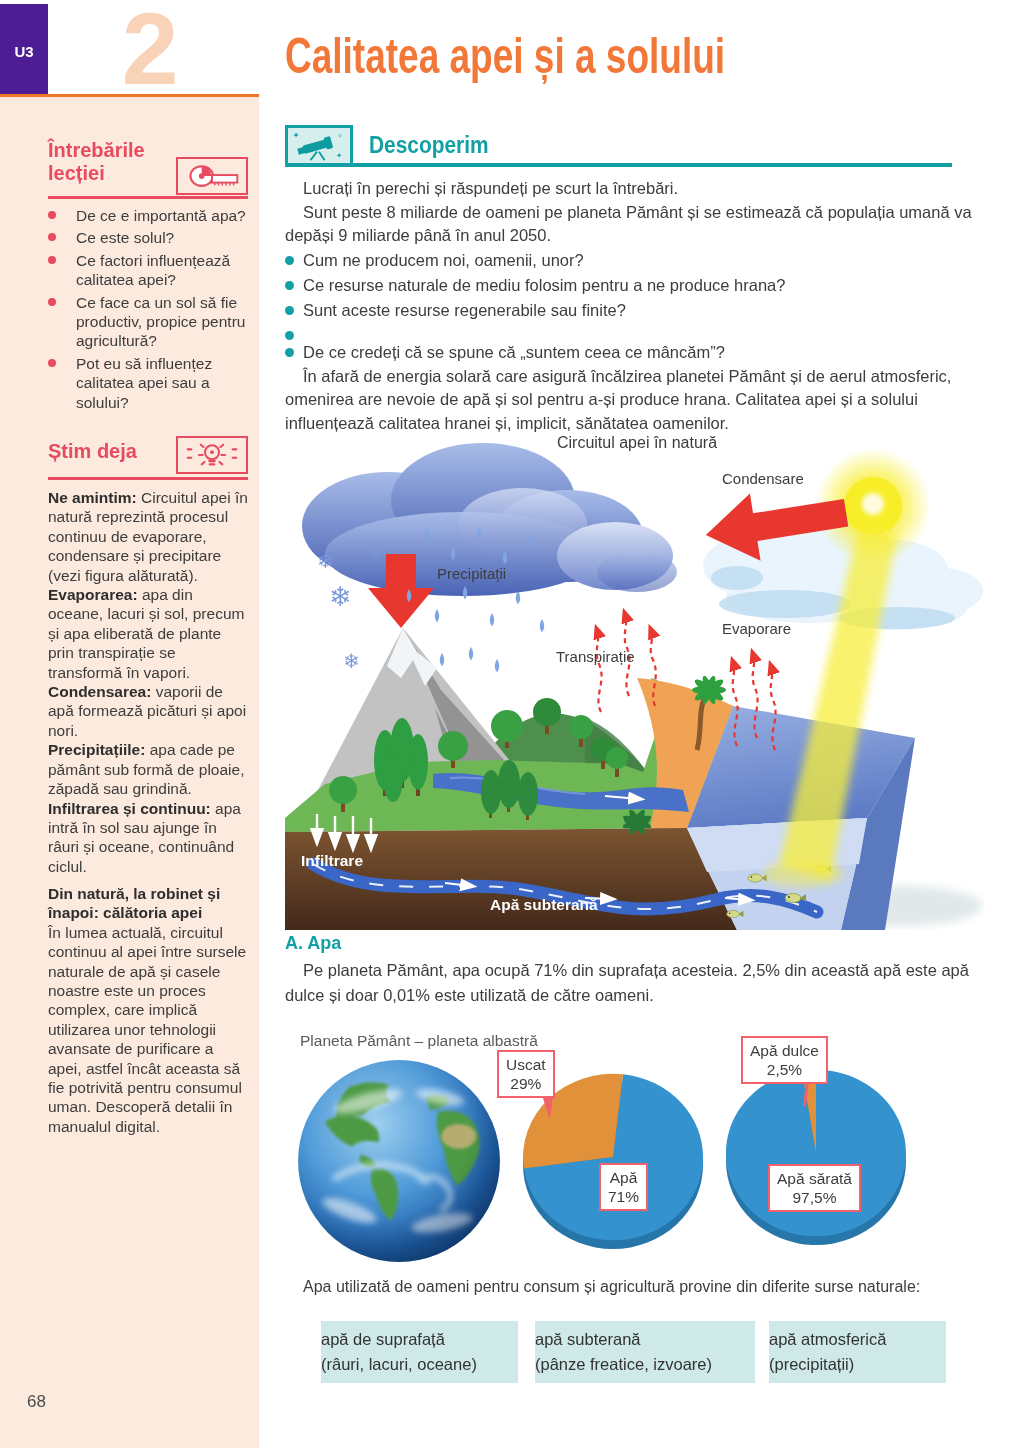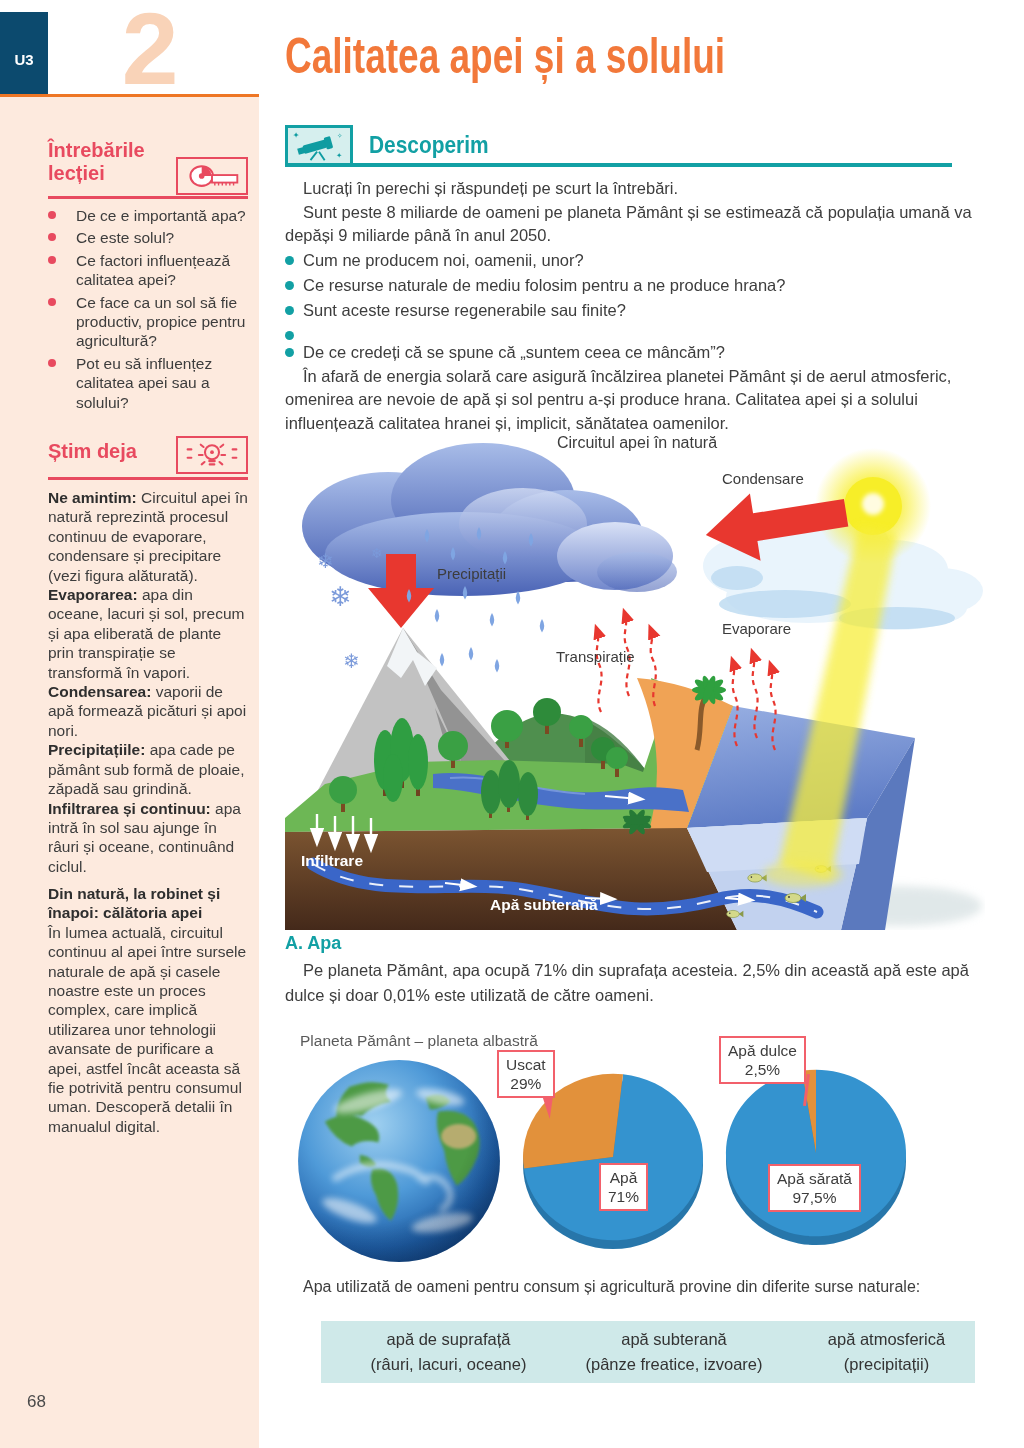--- a/index.html
+++ b/index.html
@@ -1,21 +1,21 @@
 <!DOCTYPE html>
 <html><head>
 <meta charset="utf-8">
 <style>
   html,body{margin:0;padding:0;background:#fff;}
   #page{position:relative;width:1024px;height:1448px;background:#fff;overflow:hidden;
         font-family:"Liberation Sans",sans-serif;color:#3d3d3d;}
   .abs{position:absolute;}
 
   
-  .unit-tab{left:0;top:12px;width:48px;height:94px;background:#0c4a6e;color:#fff;
+  .unit-tab{left:0;top:4px;width:48px;height:94px;background:#4c1d95;color:#fff;
             font-weight:bold;font-size:15px;display:flex;align-items:center;justify-content:center;}
   .lesson-num{left:95px;top:0;width:110px;text-align:center;font-size:102px;line-height:98px;
               font-weight:bold;color:#f9d3b8;}
   .top-rule{left:0;top:94px;width:259px;height:3px;background:#ee7625;}
   .sidebar-bg{left:0;top:97px;width:259px;height:1351px;background:#fdeade;}
 
   
   .sb-title{font-size:20px;font-weight:bold;color:#e84a5f;line-height:23px;}
   .icon-box{width:72px;height:38px;border:2.5px solid #e84a5f;box-sizing:border-box;
             display:flex;align-items:center;justify-content:center;}
@@ -56,21 +56,21 @@
   .pie{position:absolute;}
 
   .co{position:absolute;background:#fff;border:2.5px solid #f2606b;color:#3d3d3d;
       font-size:15.5px;line-height:19px;text-align:center;padding:3px 7px;z-index:5;white-space:nowrap;}
   .ptr-tri{position:absolute;width:0;height:0;border-top:30px solid #f2606b;
            border-right:14px solid transparent;transform:skewX(18deg);transform-origin:0 0;z-index:4;}
   .ptr-line{position:absolute;width:3px;height:32px;background:#f2606b;z-index:4;}
 
   .src-intro{left:303px;top:1278px;font-size:16px;}
   .src-box{position:absolute;top:1321px;height:62px;background:#cfe9e9;color:#333;
-           font-size:16.5px;line-height:25px;text-align:center;display:flex;flex-direction:column;justify-content:center;padding-left:29px;}
+           font-size:16.5px;line-height:25px;display:flex;flex-direction:column;justify-content:center;}
 </style>
 </head>
 <body>
 
 <div id="page">
 
   <div class="abs unit-tab">U3</div>
   <div class="abs lesson-num">2</div>
   <div class="abs top-rule"></div>
   <div class="abs sidebar-bg"></div>
@@ -471,21 +471,21 @@
 
   <div class="co" style="left:497px;top:1050px;">
     <div>Uscat</div>
     <div>29%</div>
   </div>
   <div class="ptr-tri" style="left:540px;top:1089px;"></div>
   <div class="co" style="left:599px;top:1163px;">
     <div>Apă</div>
     <div>71%</div>
   </div>
-  <div class="co" style="left:719px;top:1036px;">
+  <div class="co" style="left:741px;top:1036px;">
     <div>Apă dulce</div>
     <div>2,5%</div>
   </div>
   <div class="ptr-line" style="left:805px;top:1074px;transform:rotate(7deg);"></div>
   <div class="co" style="left:768px;top:1164px;">
     <div>Apă sărată</div>
     <div>97,5%</div>
   </div>
 
   <div class="abs src-intro">Apa utilizată de oameni pentru consum și agricultură provine din diferite surse naturale:</div>

